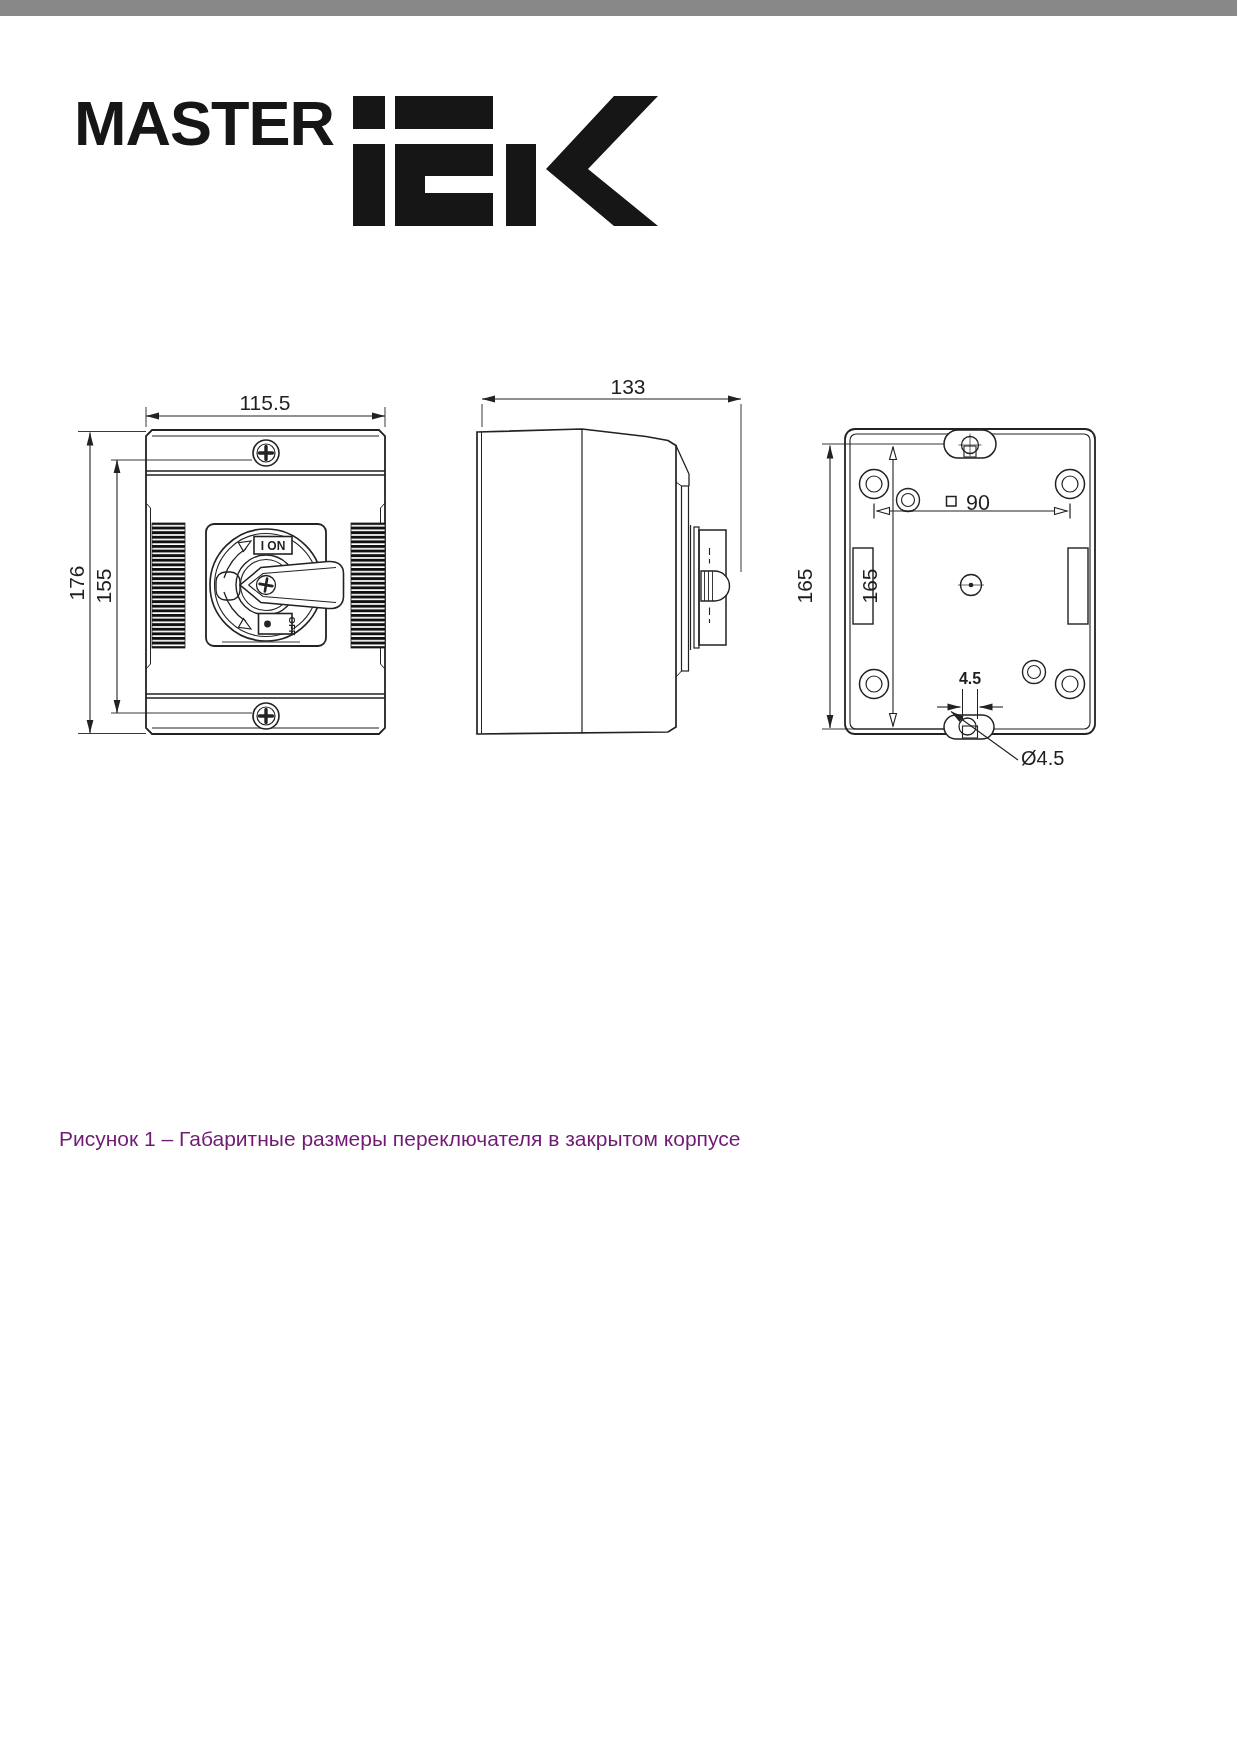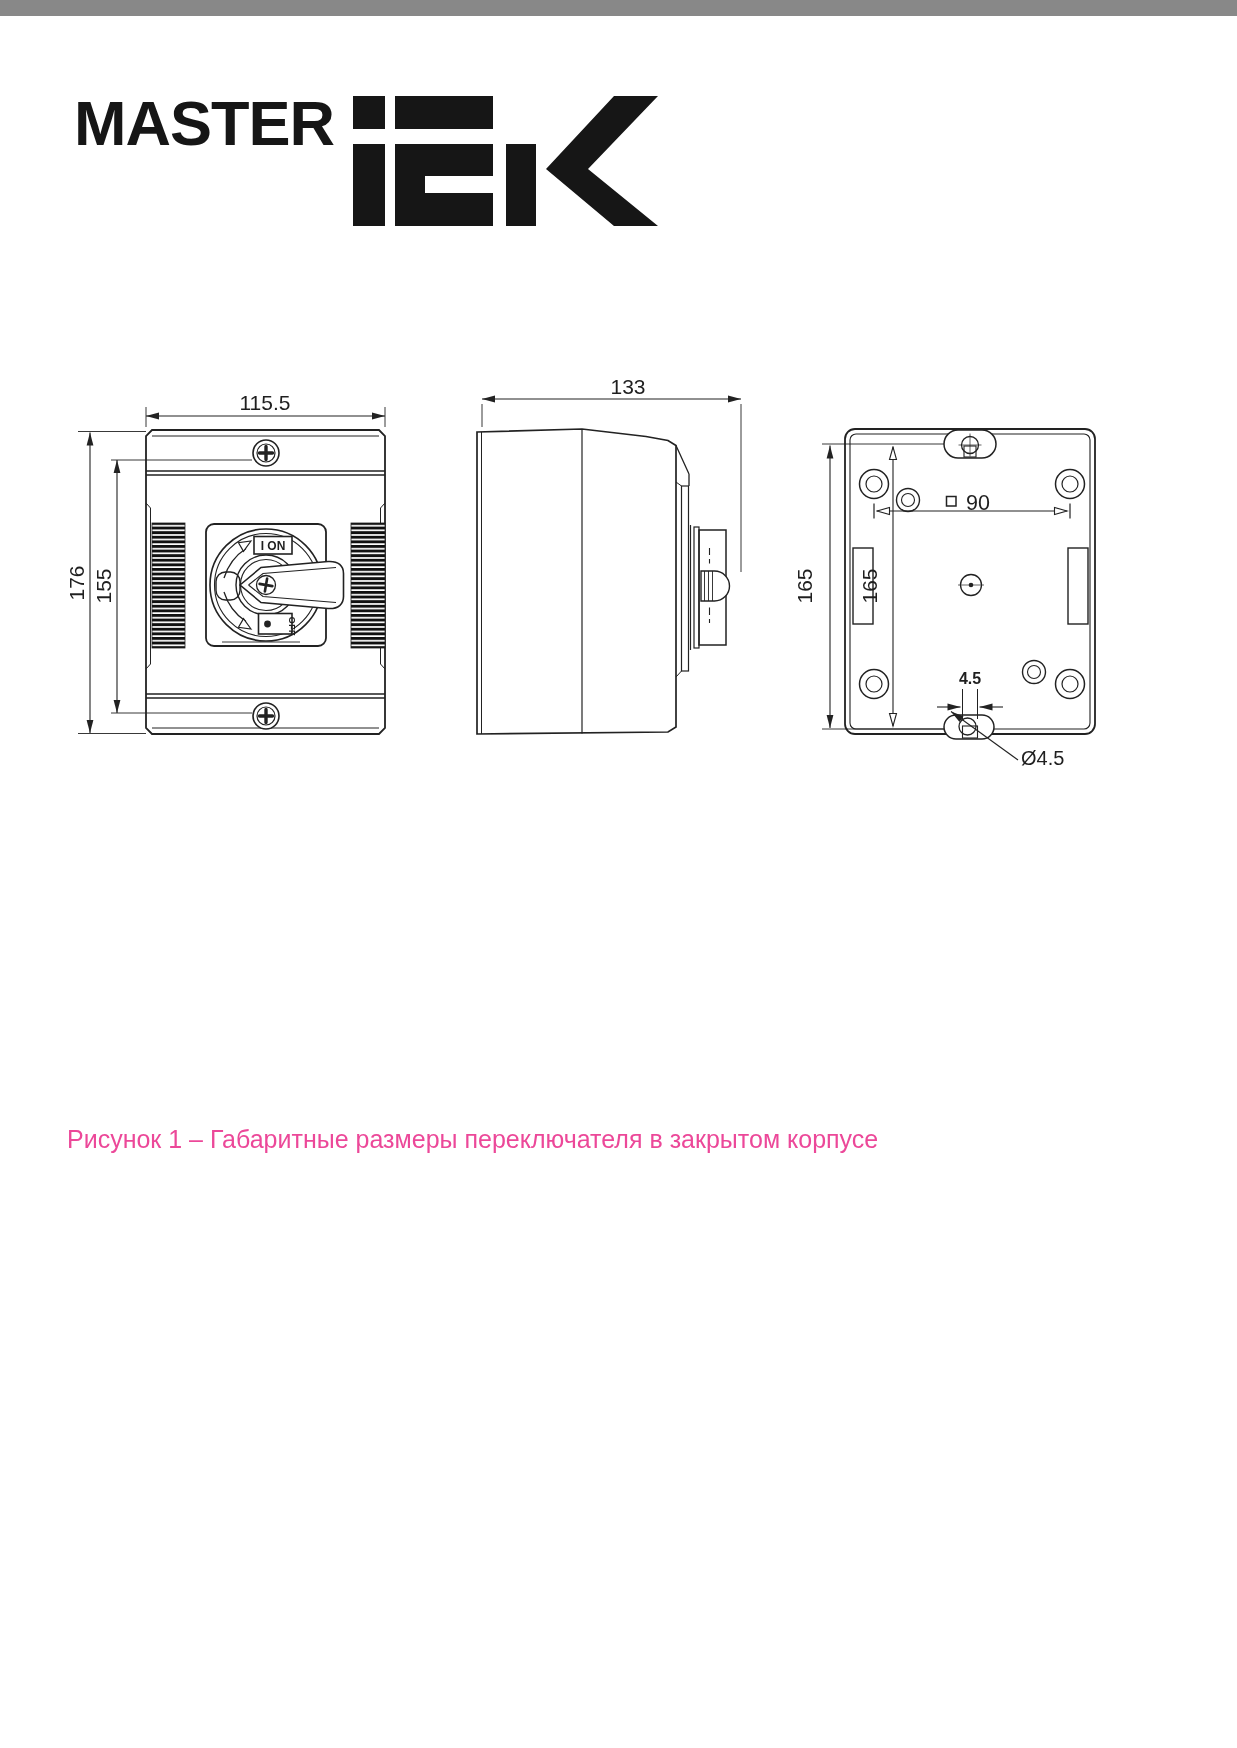--- a/index.html
+++ b/index.html
@@ -8,21 +8,21 @@
     font-family:"Liberation Sans", sans-serif;color:#1f1f1f;overflow:hidden;
     margin:16px auto;
   }
   .brand-word{
     position:absolute;left:74px;top:76px;
     font-size:63px;font-weight:bold;letter-spacing:-1px;color:#161616;
     line-height:1;
   }
   .iek-logo{position:absolute;left:352px;top:78px;}
   .drawing-svg{position:absolute;left:0;top:0;}
-  .caption{position:absolute;left:67px;top:1106px;font-size:25px;line-height:34px;color:#ec4899;}
+  .caption{position:absolute;left:59px;top:1106px;font-size:21px;line-height:34px;color:#701a75;}
   svg text{font-family:"Liberation Sans", sans-serif;fill:#1f1f1f;}
   .dimtxt{font-size:21px;}
   .dimtxt-sm{font-size:16px;font-weight:bold;}
   .dimtxt-dia{font-size:20px;}
   .lbl-on{font-size:12px;font-weight:bold;}
   .lbl-off{font-size:9.5px;font-weight:bold;}
 </style>
 </head>
 <body>
 

